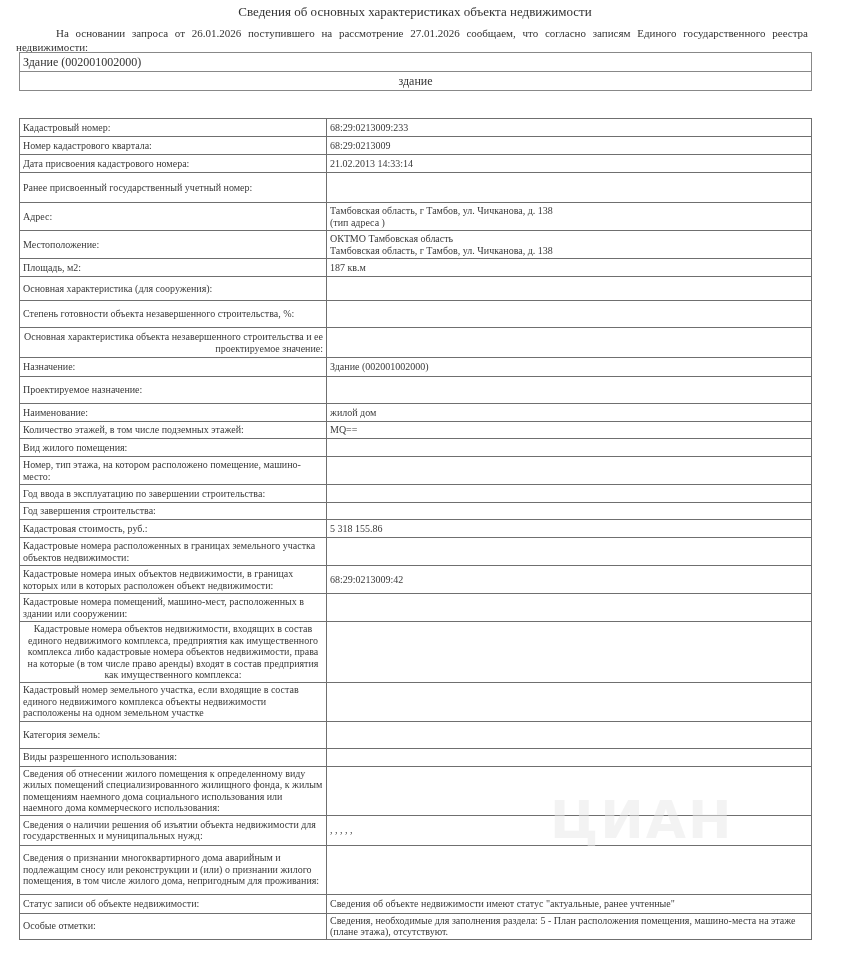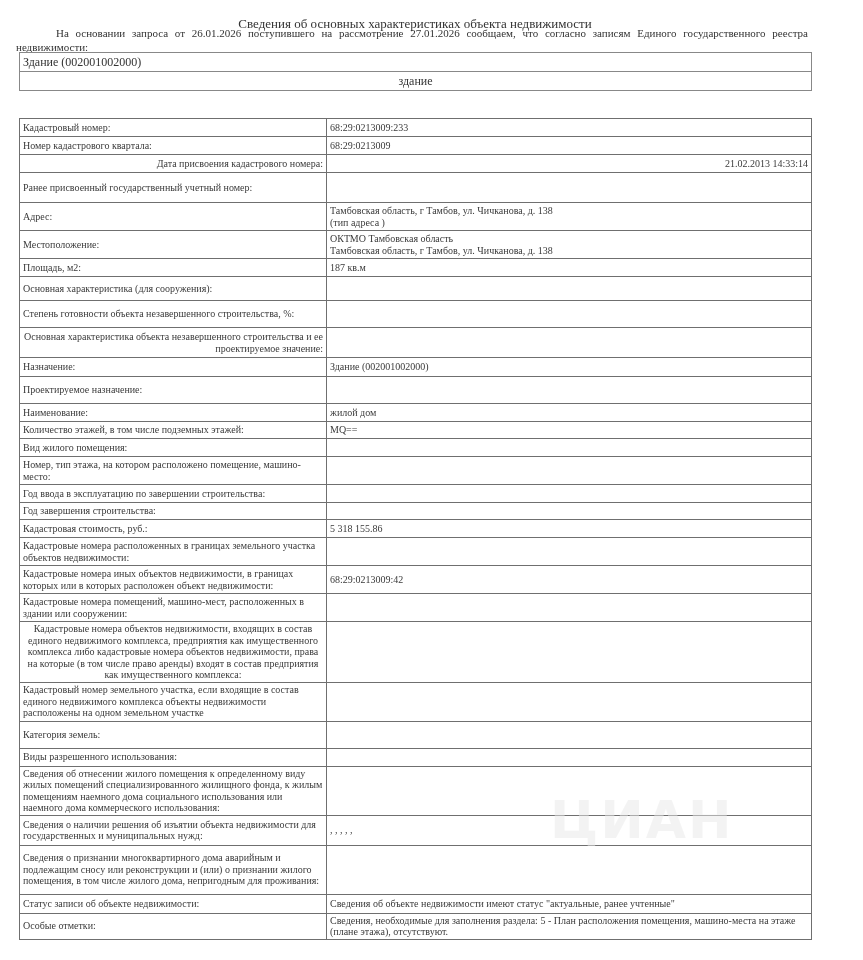--- a/index.html
+++ b/index.html
@@ -2,21 +2,21 @@
 <html><head>
   <meta charset="utf-8">
   <style>
     html, body { margin: 0; padding: 0; background: #ffffff; }
     body {
       width: 863px; height: 960px; position: relative; overflow: hidden;
       font-family: "Liberation Serif", "DejaVu Serif", serif;
       color: #2a2a2a;
     }
     .title {
-      position: absolute; left: 0; top: 16px; width: 830px;
+      position: absolute; left: 0; top: 4px; width: 830px;
       text-align: center; font-size: 13px; color: #333;
     }
     .intro {
       position: absolute; left: 16px; top: 26px; width: 792px;
       font-size: 11px; line-height: 14px; color: #333;
       text-indent: 40px; text-align: justify;
     }
     .head-table {
       position: absolute; left: 19px; top: 52px; width: 793px;
       border-collapse: collapse; font-size: 12px;
@@ -65,21 +65,21 @@
 <table class="main-table">
   <tbody id="rows-body">
       <tr style="height: 18px;">
         <td class="label">Кадастровый номер:</td>
         <td class="value">68:29:0213009:233</td>
       </tr>
       <tr style="height: 18px;">
         <td class="label">Номер кадастрового квартала:</td>
         <td class="value">68:29:0213009</td>
       </tr>
-      <tr style="height: 18px; text-align: right;">
+      <tr style="height: 18px;">
         <td class="label">Дата присвоения кадастрового номера:</td>
         <td class="value">21.02.2013 14:33:14</td>
       </tr>
       <tr style="height: 30px; margin-top: 23px;">
         <td class="label">Ранее присвоенный государственный учетный номер:</td>
         <td class="value"></td>
       </tr>
       <tr style="height: 28px;">
         <td class="label">Адрес:</td>
         <td class="value">Тамбовская область, г Тамбов, ул. Чичканова, д. 138

